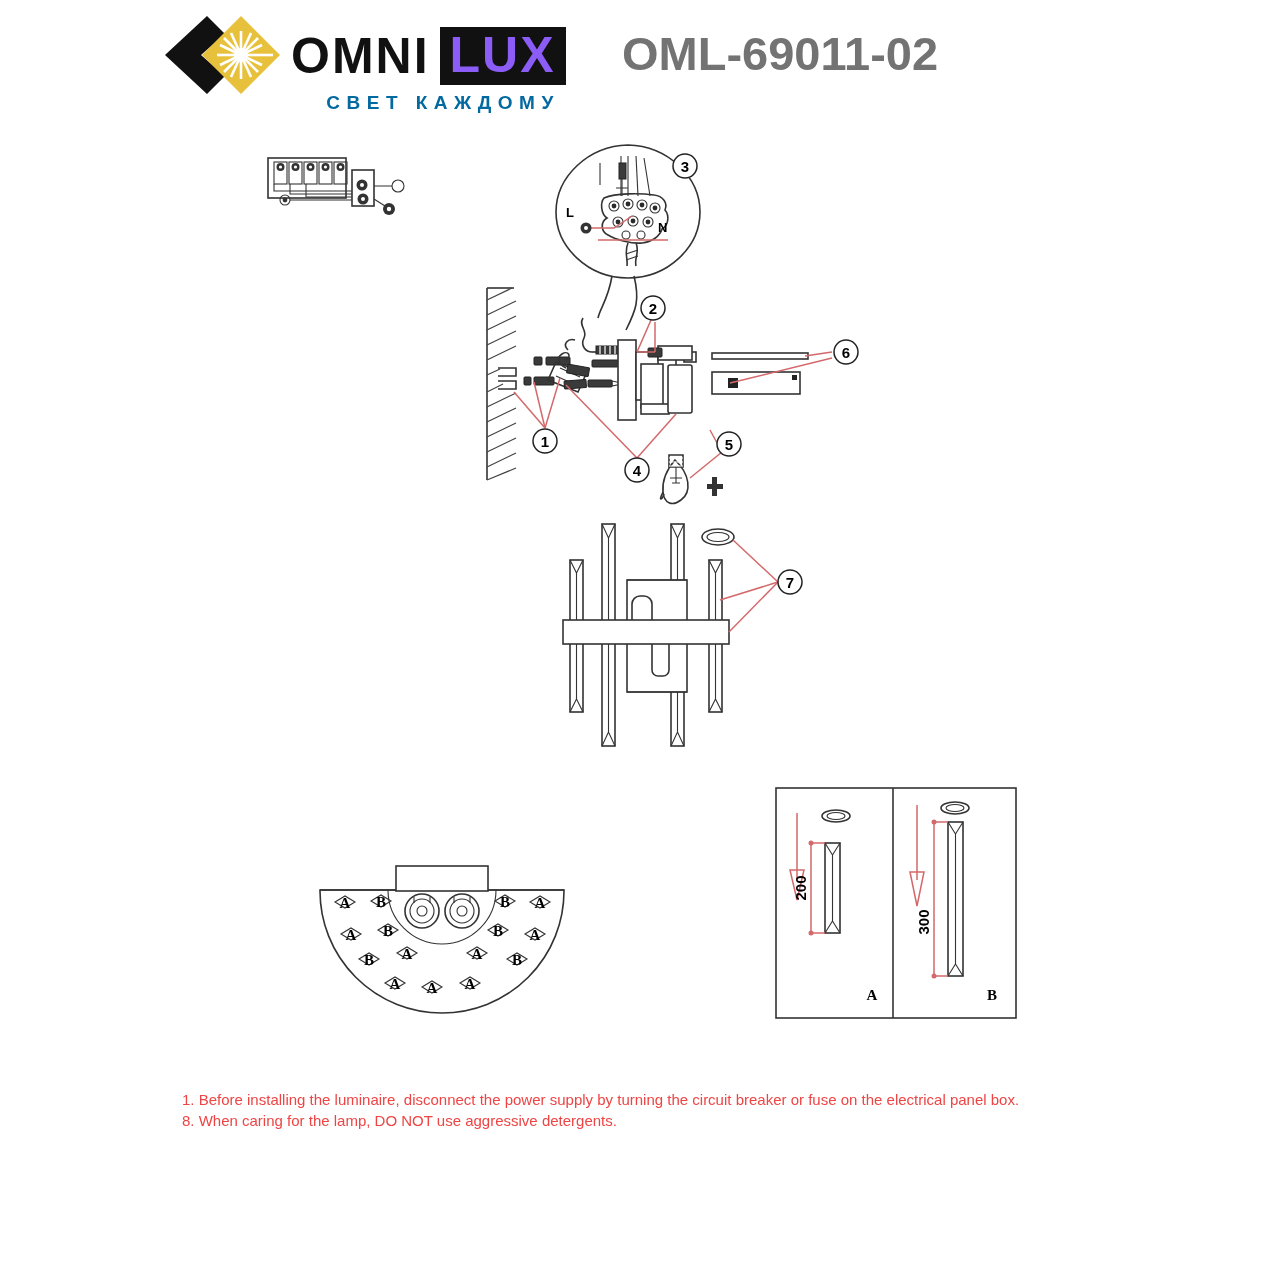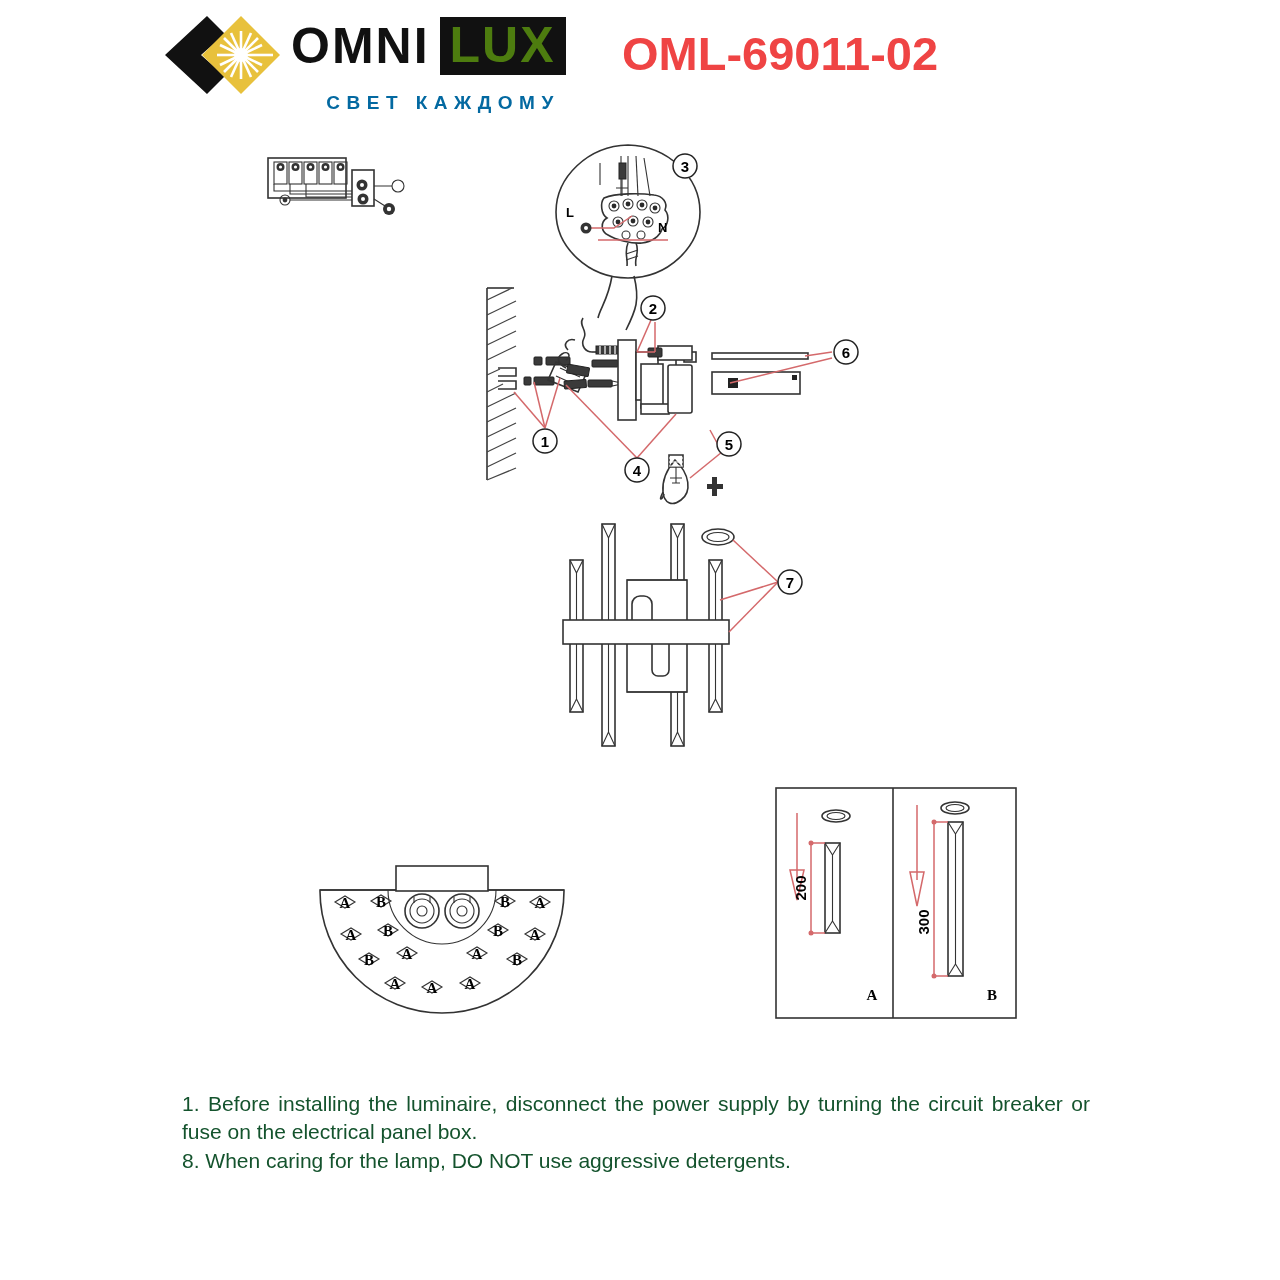--- a/index.html
+++ b/index.html
@@ -10,34 +10,34 @@
     color:#000;
     position:relative;
     overflow:hidden;
   }
   .sheet{position:absolute;inset:0;}
 
   
   .header{position:absolute;left:0;top:0;width:1280px;height:120px;}
   .logo{position:absolute;left:163px;top:14px;width:420px;height:96px;}
   .logo-mark{position:absolute;left:0;top:0;width:120px;height:82px;}
-  .logo-word{position:absolute;left:128px;top:4px;height:56px;display:flex;align-items:center;}
+  .logo-word{position:absolute;left:128px;top:14px;height:56px;display:flex;align-items:center;}
   .logo-omni{font-size:50px;font-weight:700;letter-spacing:2px;color:#111;line-height:1;}
   .logo-luxbox{background:#111;padding:3px 10px 5px 10px;margin-left:10px;}
-  .logo-lux{font-size:50px;font-weight:700;letter-spacing:2px;color:#4d7c0f;line-height:1;}
+  .logo-lux{font-size:50px;font-weight:700;letter-spacing:2px;color:#8b5cf6;line-height:1;}
   .logo-tagline{position:absolute;left:130px;top:78px;width:300px;text-align:center;
      font-size:19px;font-weight:700;letter-spacing:6.5px;color:#0369a1;white-space:nowrap;}
-  .model{position:absolute;left:622px;top:26px;font-size:47px;font-weight:700;letter-spacing:0px;color:#ef4444;white-space:nowrap;}
+  .model{position:absolute;left:622px;top:26px;font-size:47px;font-weight:700;letter-spacing:0px;color:#737373;white-space:nowrap;}
 
   
   .layer{position:absolute;left:0;top:0;width:1280px;height:1280px;pointer-events:none;}
 
   
   .notes{position:absolute;left:182px;top:1090px;width:908px;}
-  .note{font-size:21px;line-height:1.33;color:#14532d;margin:0 0 1px 0;}
+  .note{font-size:15px;line-height:1.33;color:#ef4444;margin:0 0 1px 0;}
   .note.justify{text-align:justify;text-align-last:left;}
 
   
   .cotext{font-family:"Liberation Sans",sans-serif;font-size:15px;font-weight:700;}
   .dimtext{font-family:"Liberation Sans",sans-serif;font-size:15px;font-weight:700;}
   .lntext{font-family:"Liberation Sans",sans-serif;font-size:13px;font-weight:700;}
   .abmark{font-family:"Liberation Serif",serif;font-size:15px;font-weight:700;}
 </style>
 </head>
 <body>

